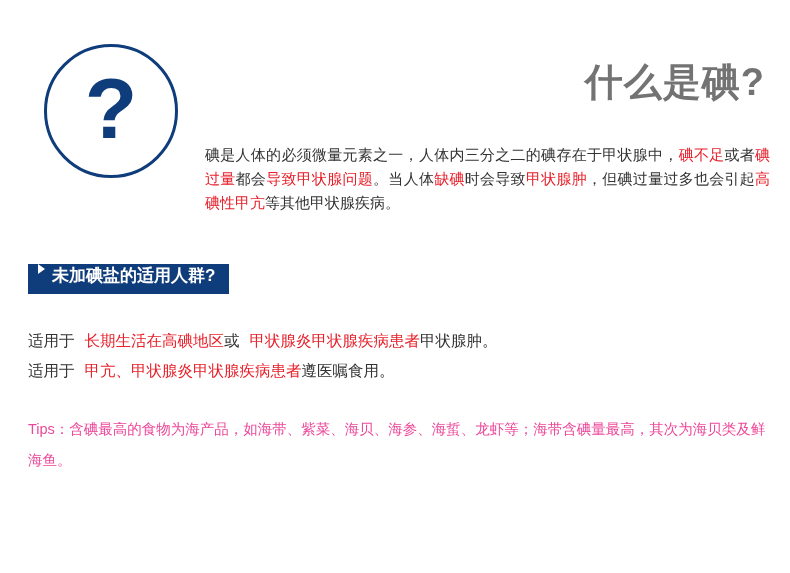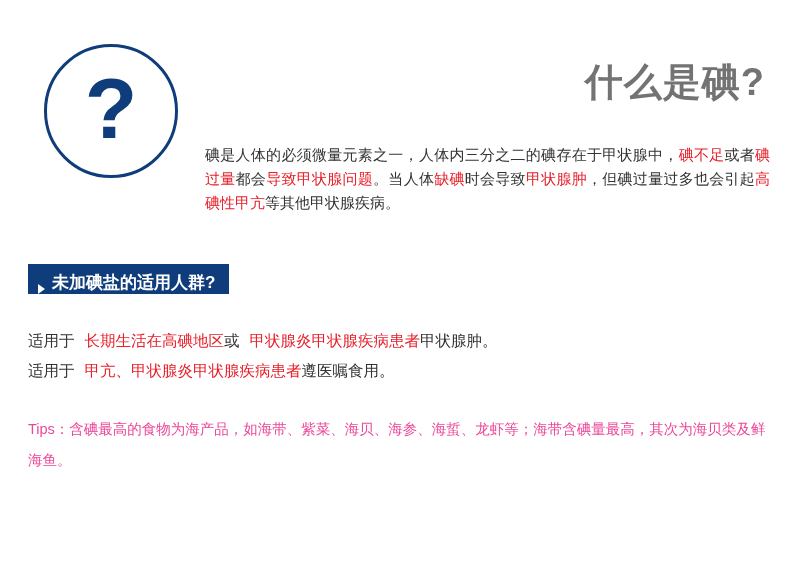--- a/index.html
+++ b/index.html
@@ -86,21 +86,21 @@
   .ribbon {
     position: absolute;
     left: 28px;
     top: 264px;
     height: 30px;
     background: #0f3c7a;
     color: #ffffff;
     font-size: 17px;
     font-weight: bold;
     display: inline-flex;
-    align-items: flex-end;
+    align-items: flex-start;
     padding: 0 14px 0 10px;
     box-sizing: border-box;
   }
   .ribbon .tri {
     display: inline-block;
     width: 0;
     height: 0;
     border-left: 7px solid #ffffff;
     border-top: 5px solid transparent;
     border-bottom: 5px solid transparent;

